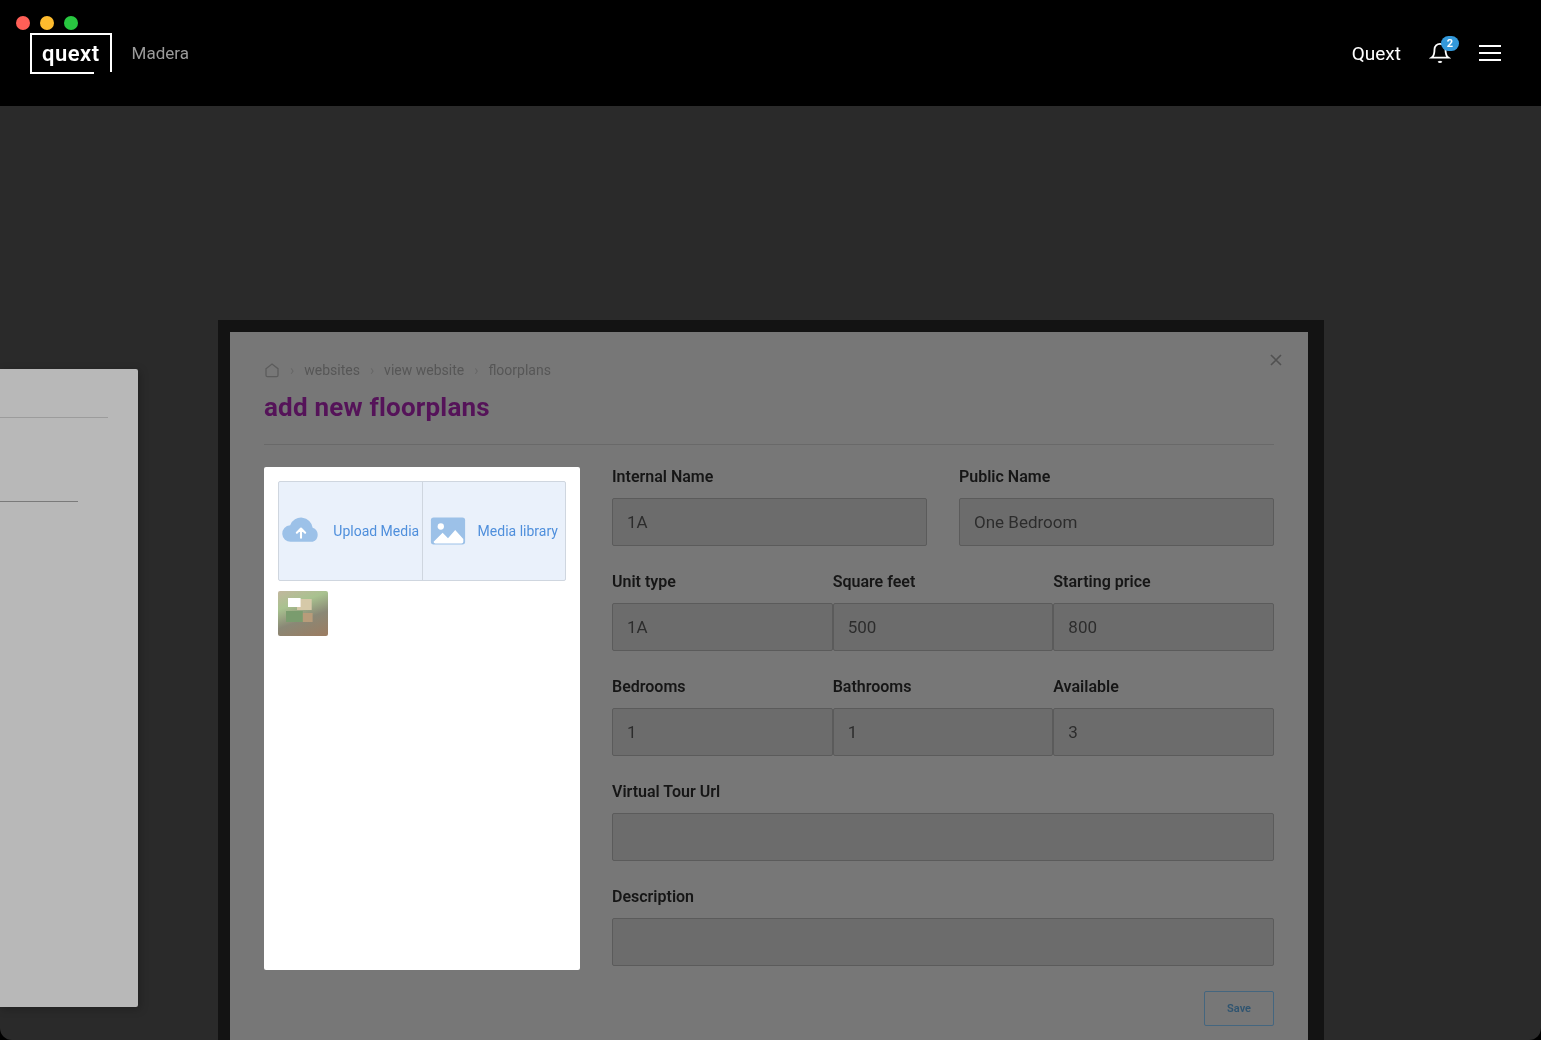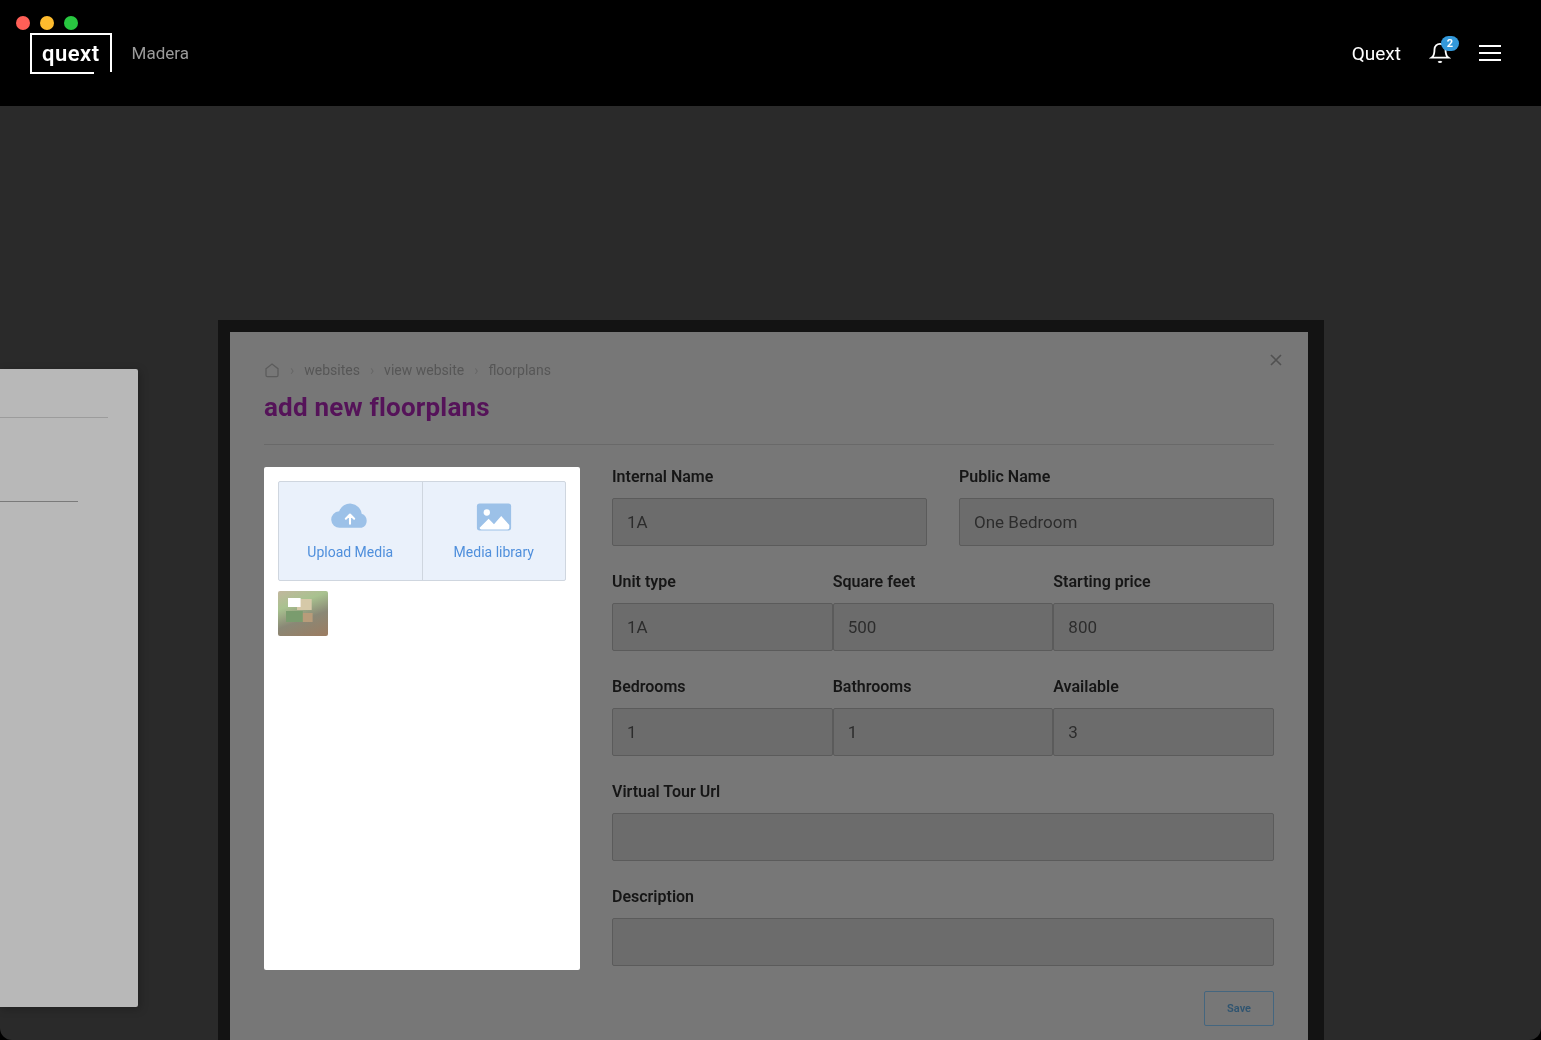--- a/index.html
+++ b/index.html
@@ -30,21 +30,21 @@
 .dim-overlay{position:absolute;inset:0;background:rgba(0,0,0,0.24);pointer-events:none}
 .close{position:absolute;top:18px;right:22px;cursor:pointer;color:#6b6b6b}
 .bc{display:flex;align-items:flex-end;gap:10px;color:#727272;font-size:14px}
 .bc .chev{color:#888}
 .bc-item{cursor:pointer}
 .modal-title{font-size:26px;font-weight:700;color:#701a75;margin-top:14px;letter-spacing:.2px}
 .hr{height:1px;background:#8a8a8a;margin-top:22px}
 .body{display:flex;gap:32px;margin-top:22px}
 .media-panel{width:316px;background:#fff;padding:14px;border-radius:2px;position:relative;z-index:5}
 .media-box{border:1px solid #cfd6df;background:#eaf1fb;height:100px;display:flex;border-radius:2px}
-.media-half{flex:1;display:flex;flex-direction:column;align-items:center;justify-content:center;gap:12px;color:#4f8fdc;font-size:14px;cursor:pointer}
+.media-half{flex:1;display:flex;flex-direction:row;align-items:center;justify-content:center;gap:12px;color:#4f8fdc;font-size:14px;cursor:pointer}
 .media-half+.media-half{border-left:1px solid #cfd6df}
 .thumb{margin-top:10px;width:50px;height:45px;background:linear-gradient(160deg,#c2b79e 0%,#a8c28f 30%,#8a8876 60%,#9c7c61 100%);border-radius:2px;position:relative;overflow:hidden}
 .thumb::before{content:"";position:absolute;top:4px;left:4px;right:4px;bottom:4px;background:
   linear-gradient(#fff,#fff) 20% 10%/30% 25% no-repeat,
   linear-gradient(#d6c9a8,#d6c9a8) 55% 15%/35% 30% no-repeat,
   linear-gradient(#7a9c6e,#7a9c6e) 15% 60%/40% 30% no-repeat,
   linear-gradient(#b89c7a,#b89c7a) 60% 65%/30% 25% no-repeat}
 .form{flex:1;display:grid;grid-template-columns:1fr 1fr;gap:26px 32px}
 .form .full{grid-column:1/-1}
 .row3{display:grid;grid-template-columns:1fr 1fr 1fr;grid-column:1/-1}

